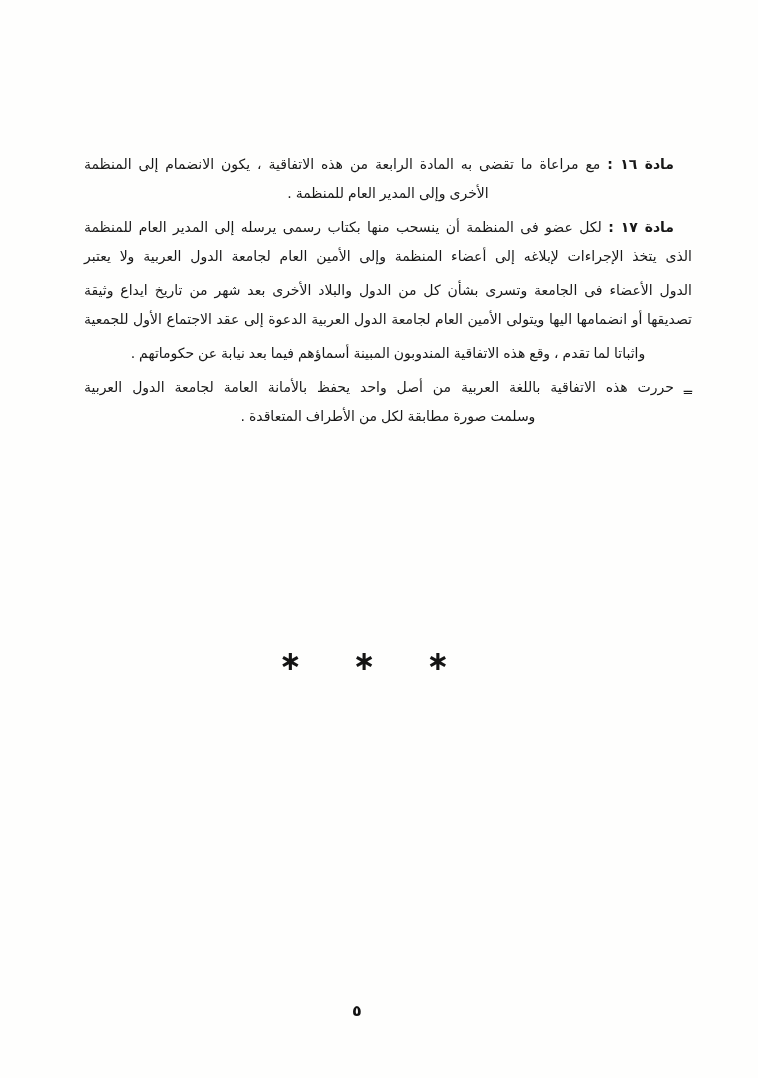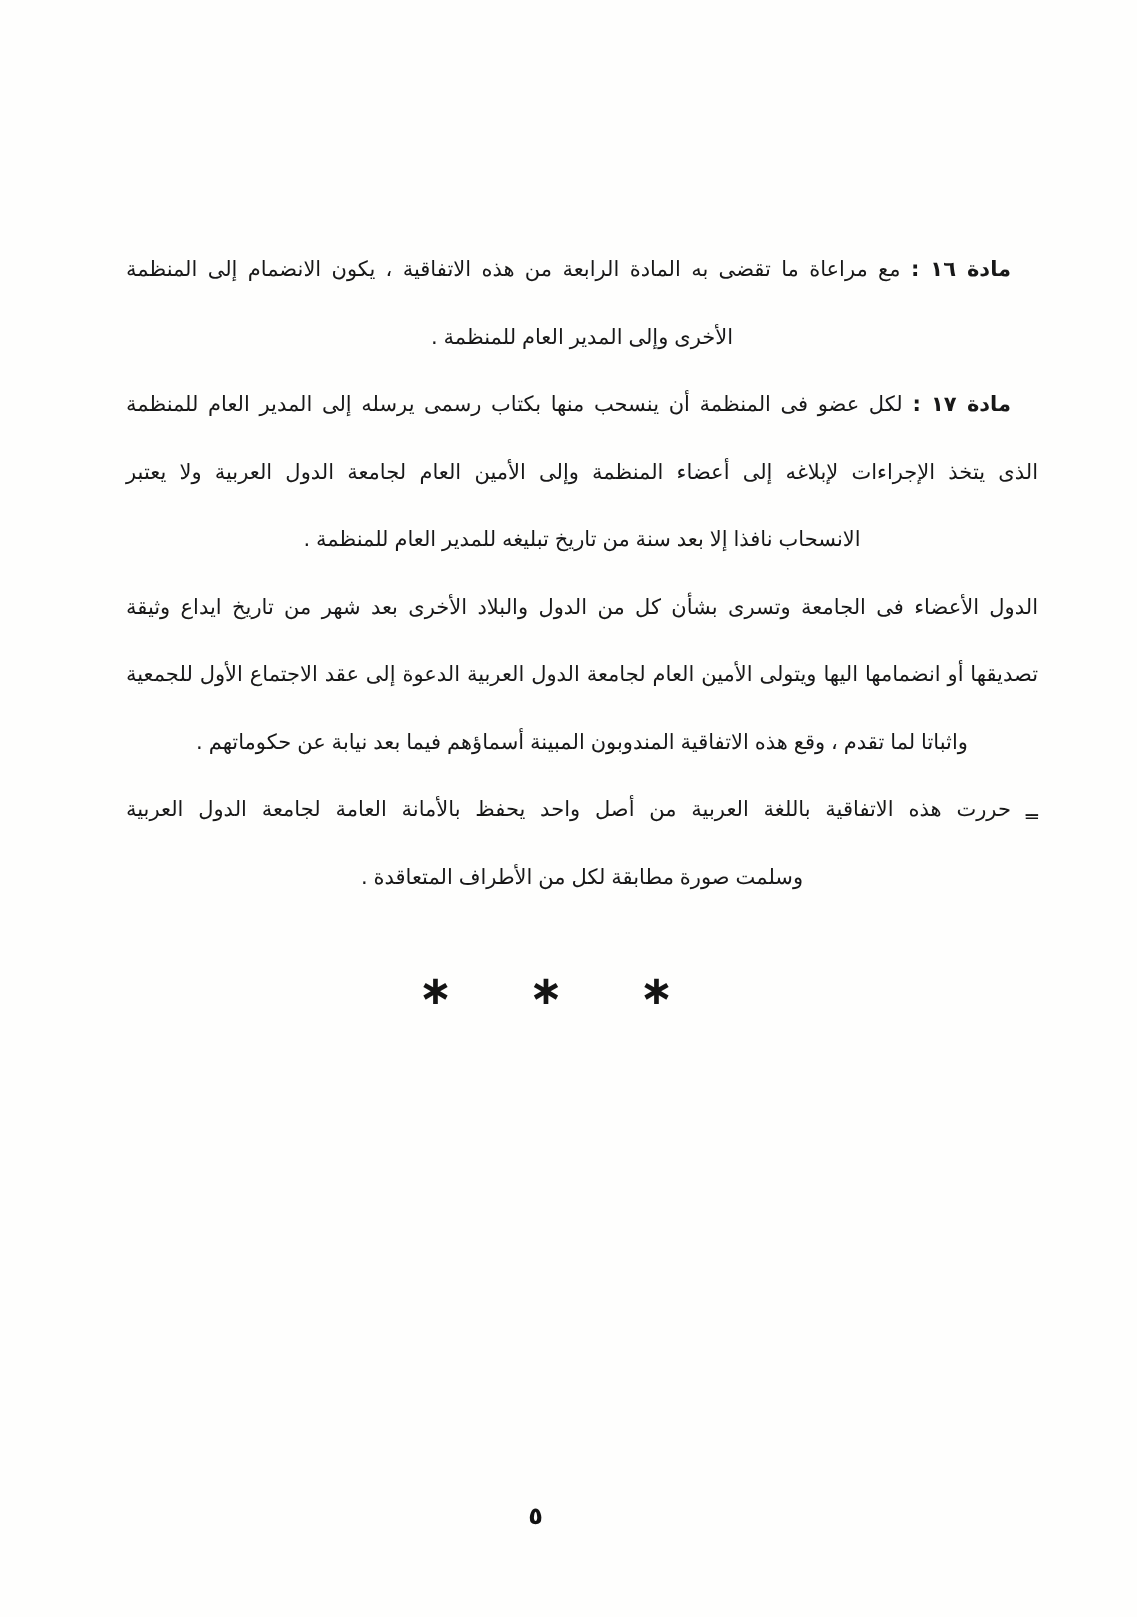--- a/index.html
+++ b/index.html
@@ -24,21 +24,20 @@
     right: 66px;
     width: 608px;
     direction: rtl;
   }
   .para { margin: 0 0 5px 0; }
   .t-line {
     font-size: 14px;
     line-height: 29px;
     text-align: justify;
     word-spacing: -0.5px;
-    margin-top: 16px;
   }
   .t-line.full { text-align-last: justify; }
   .t-line.last { text-align-last: center; }
   .t-line.center { text-align-last: center; }
   .t-line.indent { padding-right: 18px; }
   .article-label { font-weight: bold; }
   .closing-dash { letter-spacing: 0; text-decoration: underline; }
   .separator {
     position: absolute;
     top: 650px;
@@ -73,21 +72,20 @@
   <div class="text-block">
 
     <div class="para">
       <div class="t-line full indent"><span class="article-label">مادة ١٦ :</span> <span>مع مراعاة ما تقضى به المادة الرابعة من هذه الاتفاقية ، يكون الانضمام إلى المنظمة</span></div>
       <div class="t-line last">الأخرى وإلى المدير العام للمنظمة .</div>
     </div>
 
     <div class="para">
       <div class="t-line full indent"><span class="article-label">مادة ١٧ :</span> <span>لكل عضو فى المنظمة أن ينسحب منها بكتاب رسمى يرسله إلى المدير العام للمنظمة</span></div>
       <div class="t-line full">الذى يتخذ الإجراءات لإبلاغه إلى أعضاء المنظمة وإلى الأمين العام لجامعة الدول العربية ولا يعتبر</div>
-      <div class="t-line last">الانسحاب نافذا إلا بعد سنة من تاريخ تبليغه للمدير العام للمنظمة .</div>
     </div>
 
     <div class="para">
       <div class="t-line full">الدول الأعضاء فى الجامعة وتسرى بشأن كل من الدول والبلاد الأخرى بعد شهر من تاريخ ايداع وثيقة</div>
       <div class="t-line full">تصديقها أو انضمامها اليها ويتولى الأمين العام لجامعة الدول العربية الدعوة إلى عقد الاجتماع الأول للجمعية</div>
     </div>
 
     <div class="para">
       <div class="t-line center">واثباتا لما تقدم ، وقع هذه الاتفاقية المندوبون المبينة أسماؤهم فيما بعد نيابة عن حكوماتهم .</div>
     </div>

